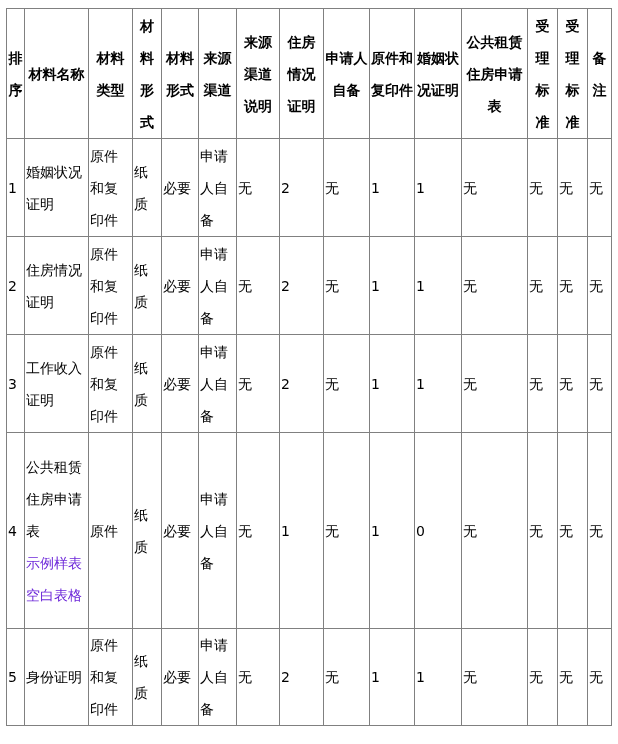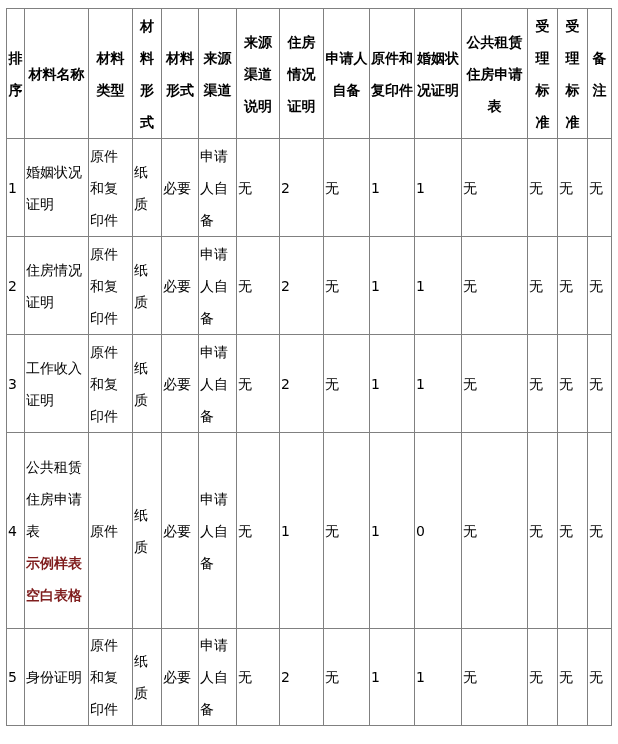--- a/index.html
+++ b/index.html
@@ -41,23 +41,22 @@
       letter-spacing: 0;
     }
     table.materials td {
       text-align: left;
       font-weight: normal;
     }
     tr.r1 td, tr.r2 td, tr.r3 td { height: 97px; }
     tr.r4 td { height: 195px; }
     tr.r5 td { height: 96px; }
     a.link {
-      color: #7f1d1d;
+      color: #6d28d9;
       text-decoration: none;
-      font-weight: bold;
     }
   </style>
 </head>
 <body>
 
 <table class="materials">
   <colgroup>
     <col style="width:18px">
     <col style="width:64px">
     <col style="width:44px">

